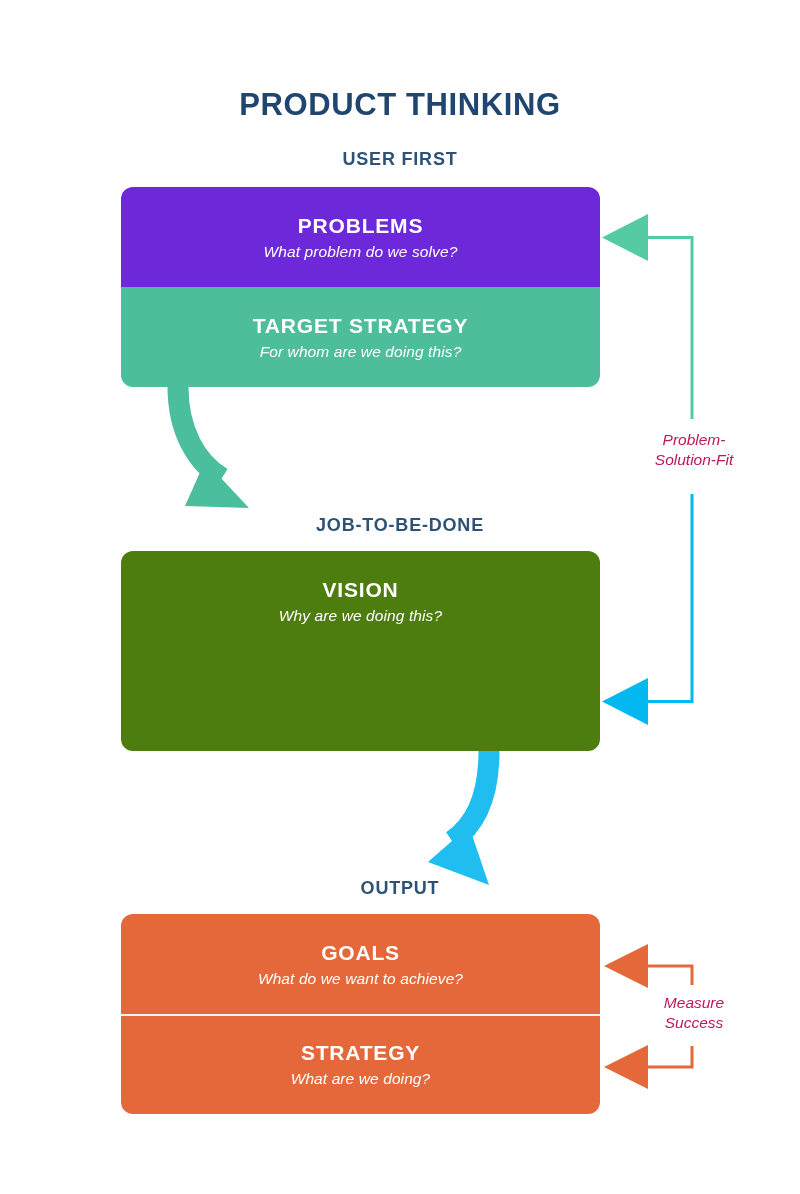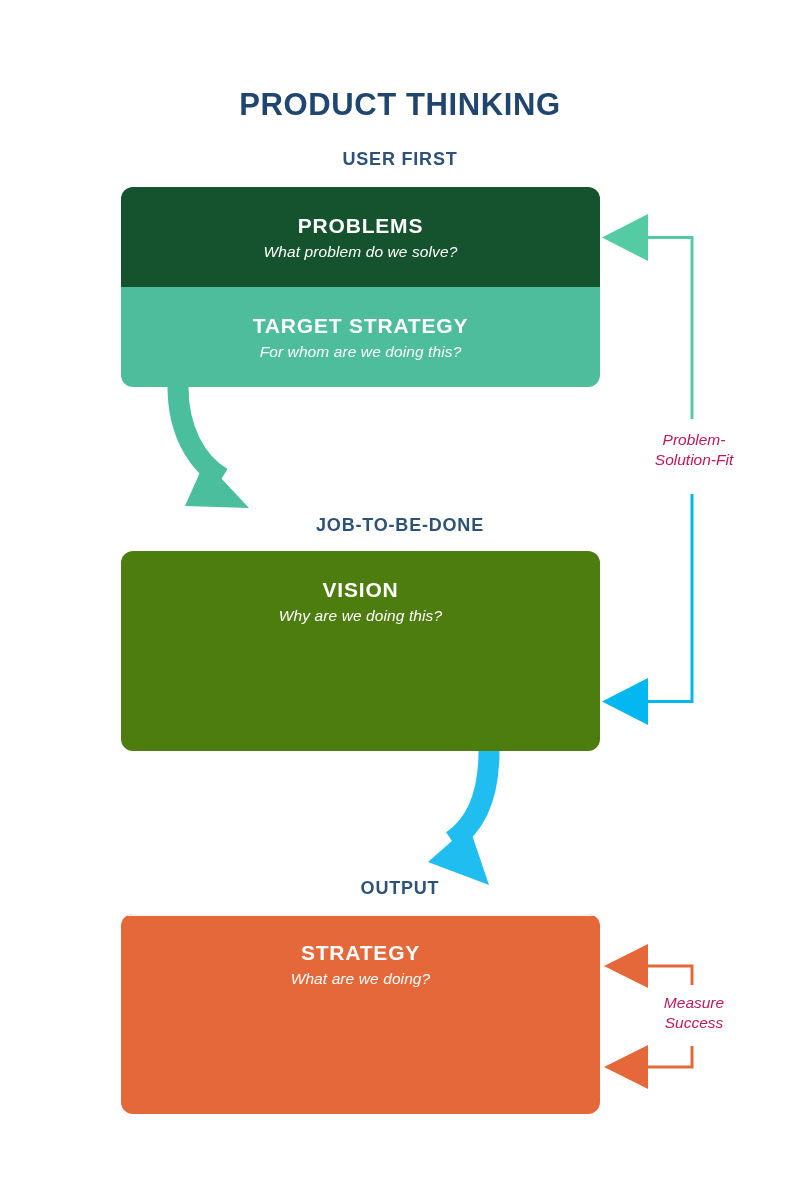--- a/index.html
+++ b/index.html
@@ -83,21 +83,21 @@
   .cell-sub {
     font-size: 15.5px;
     font-style: italic;
     font-weight: normal;
     letter-spacing: 0.1px;
     margin-top: 3px;
     text-align: right;
   }
 
   
-  #cell-problems        { background: #14532d; }
+  #cell-problems        { background: #6d28d9; }
   #cell-target-audience { background: #4DBD9C; }
 
   
   #cell-strategy::before,
   #cell-features::before {
     content: "";
     position: absolute;
     left: 0; top: 0;
     width: 100%;
     height: 1.5px;
@@ -183,20 +183,24 @@
     <div class="cell-title">VISION</div>
     <div class="cell-sub">Why are we doing this?</div>
   </div>
 
 </div>
 
 <div class="section-label" id="label-output">OUTPUT</div>
 
 <div class="group-box" id="box-orange">
 
+  <div class="cell" id="cell-goals">
+    <div class="cell-title">GOALS</div>
+    <div class="cell-sub">What do we want to achieve?</div>
+  </div>
 
   <div class="cell" id="cell-features">
     <div class="cell-title">STRATEGY</div>
     <div class="cell-sub">What are we doing?</div>
   </div>
 </div>
 
 <div class="loop-label" id="label-psf">
   <div>Problem-</div>
   <div>Solution-Fit</div>

